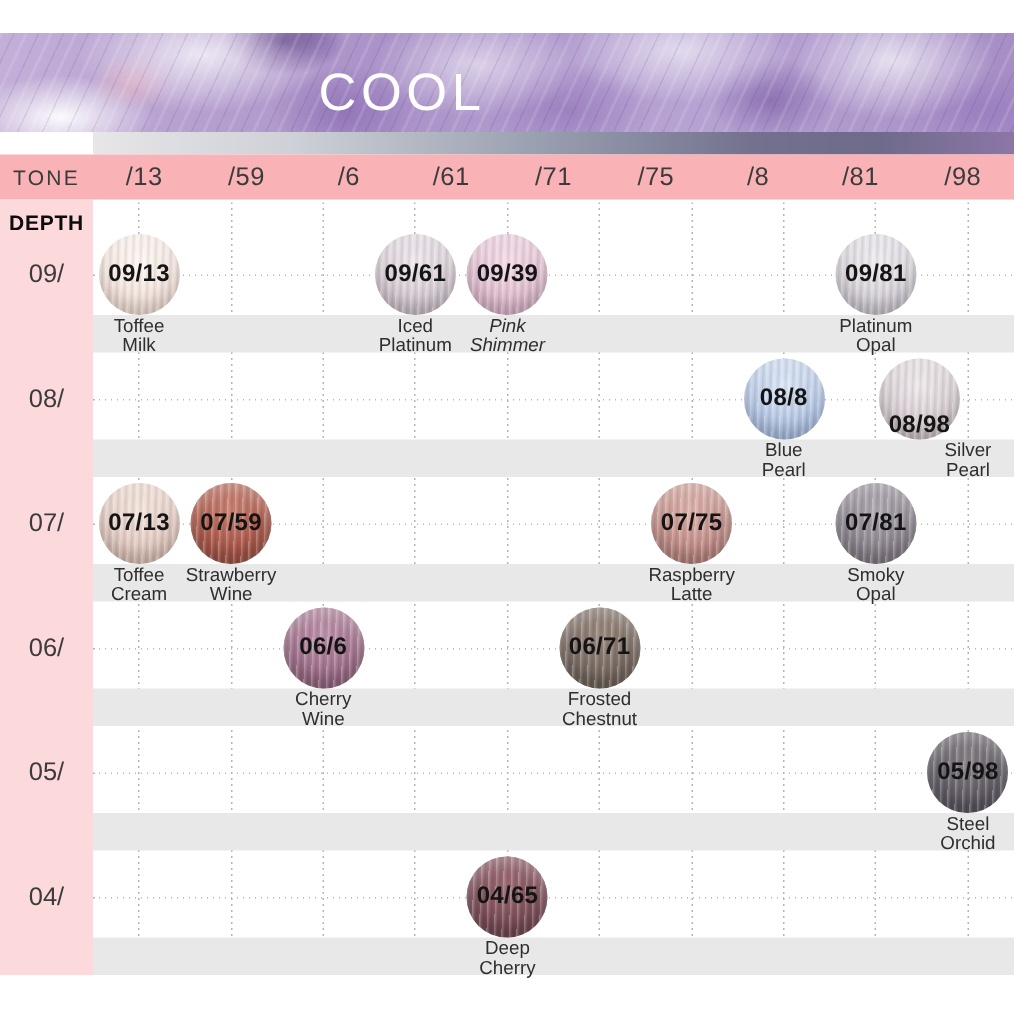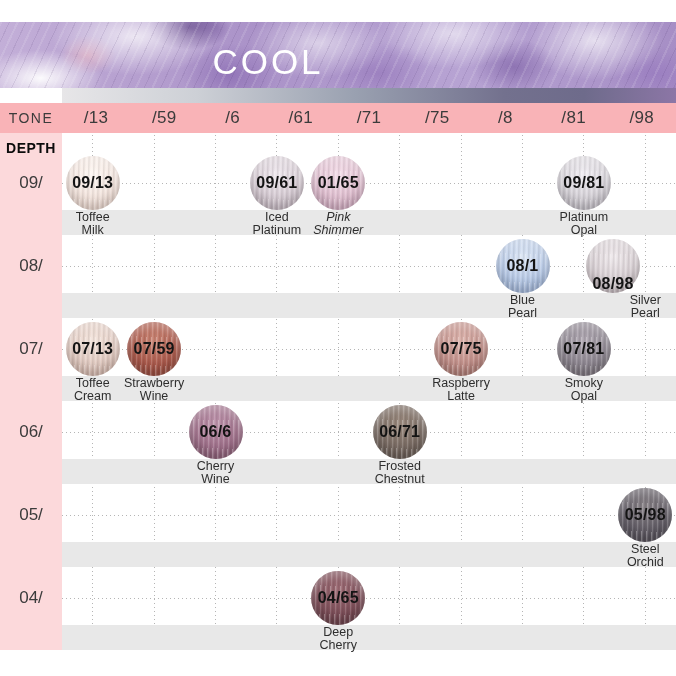--- a/index.html
+++ b/index.html
@@ -141,34 +141,34 @@
         <span class="code">09/13</span>
       </div>
       <div class="name" style="left: 44.7px; top: 211px;">Toffee
 Milk</div>
       <div class="circle" style="left: 249.9px; top: 156px; background: radial-gradient(circle at 50% 32%, rgb(239, 232, 238) 0%, rgb(214, 203, 211) 55%, rgb(178, 163, 174) 100%);">
         <span class="code">09/61</span>
       </div>
       <div class="name" style="left: 228.9px; top: 211px;">Iced
 Platinum</div>
       <div class="circle" style="left: 311.3px; top: 156px; background: radial-gradient(circle at 50% 32%, rgb(243, 221, 232) 0%, rgb(224, 191, 208) 55%, rgb(194, 152, 177) 100%);">
-        <span class="code">01/65</span>
+        <span class="code">09/39</span>
       </div>
       <div class="name" style="left: 290.3px; top: 211px; font-style: italic;">Pink
 Shimmer</div>
       <div class="circle" style="left: 556.9px; top: 156px; background: radial-gradient(circle at 50% 32%, rgb(240, 237, 242) 0%, rgb(214, 210, 216) 55%, rgb(176, 170, 180) 100%);">
         <span class="code">09/81</span>
       </div>
       <div class="name" style="left: 535.9px; top: 211px;">Platinum
 Opal</div>
       <div class="hline" style="top: 266px;"></div>
       <div class="band" style="top: 293px;"></div>
       <div class="depth-label" style="top: 256px;">08/</div>
       <div class="circle" style="left: 495.5px; top: 239px; background: radial-gradient(circle at 50% 32%, rgb(220, 230, 245) 0%, rgb(183, 201, 230) 55%, rgb(141, 164, 205) 100%);">
-        <span class="code">08/1</span>
+        <span class="code">08/8</span>
       </div>
       <div class="name" style="left: 474.5px; top: 294px;">Blue
 Pearl</div>
       <div class="circle" style="left: 586px; top: 239px; background: radial-gradient(circle at 50% 32%, rgb(239, 233, 236) 0%, rgb(214, 205, 209) 55%, rgb(177, 164, 169) 100%); align-items: flex-end;">
         <span class="code">08/98</span>
       </div>
       <div class="name" style="left: 597.3px; top: 294px;">Silver
 Pearl</div>
       <div class="hline" style="top: 349px;"></div>
       <div class="band" style="top: 376px;"></div>

